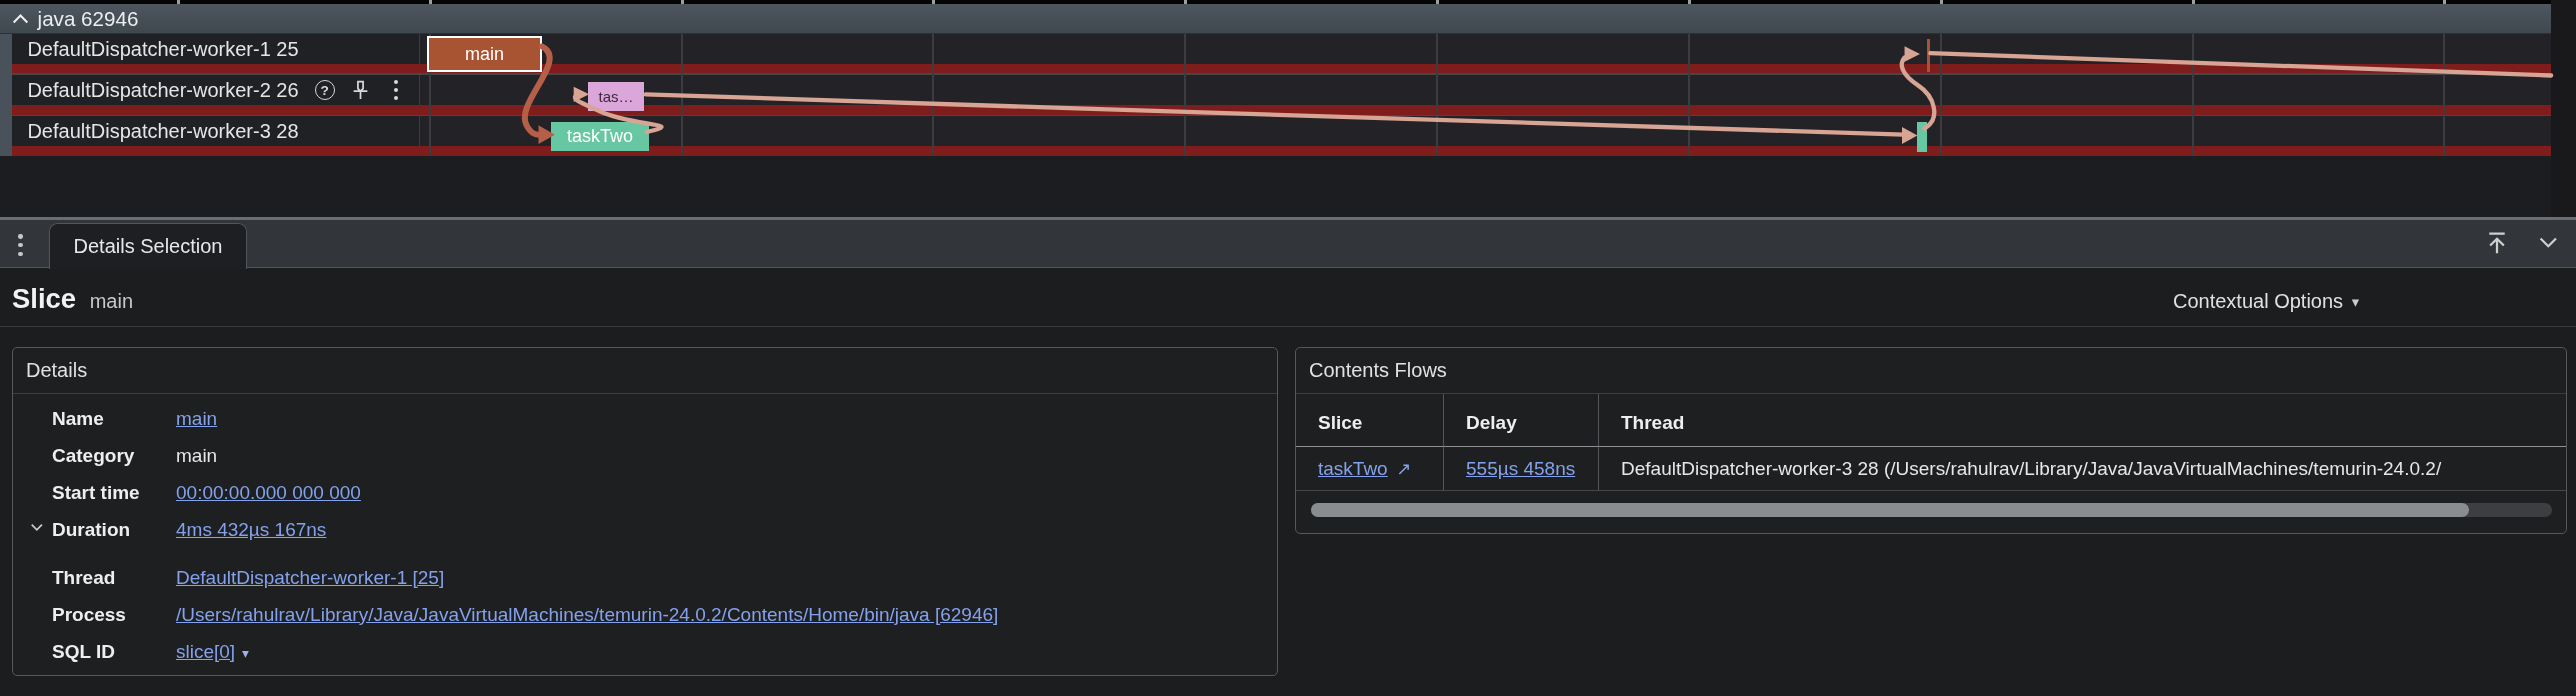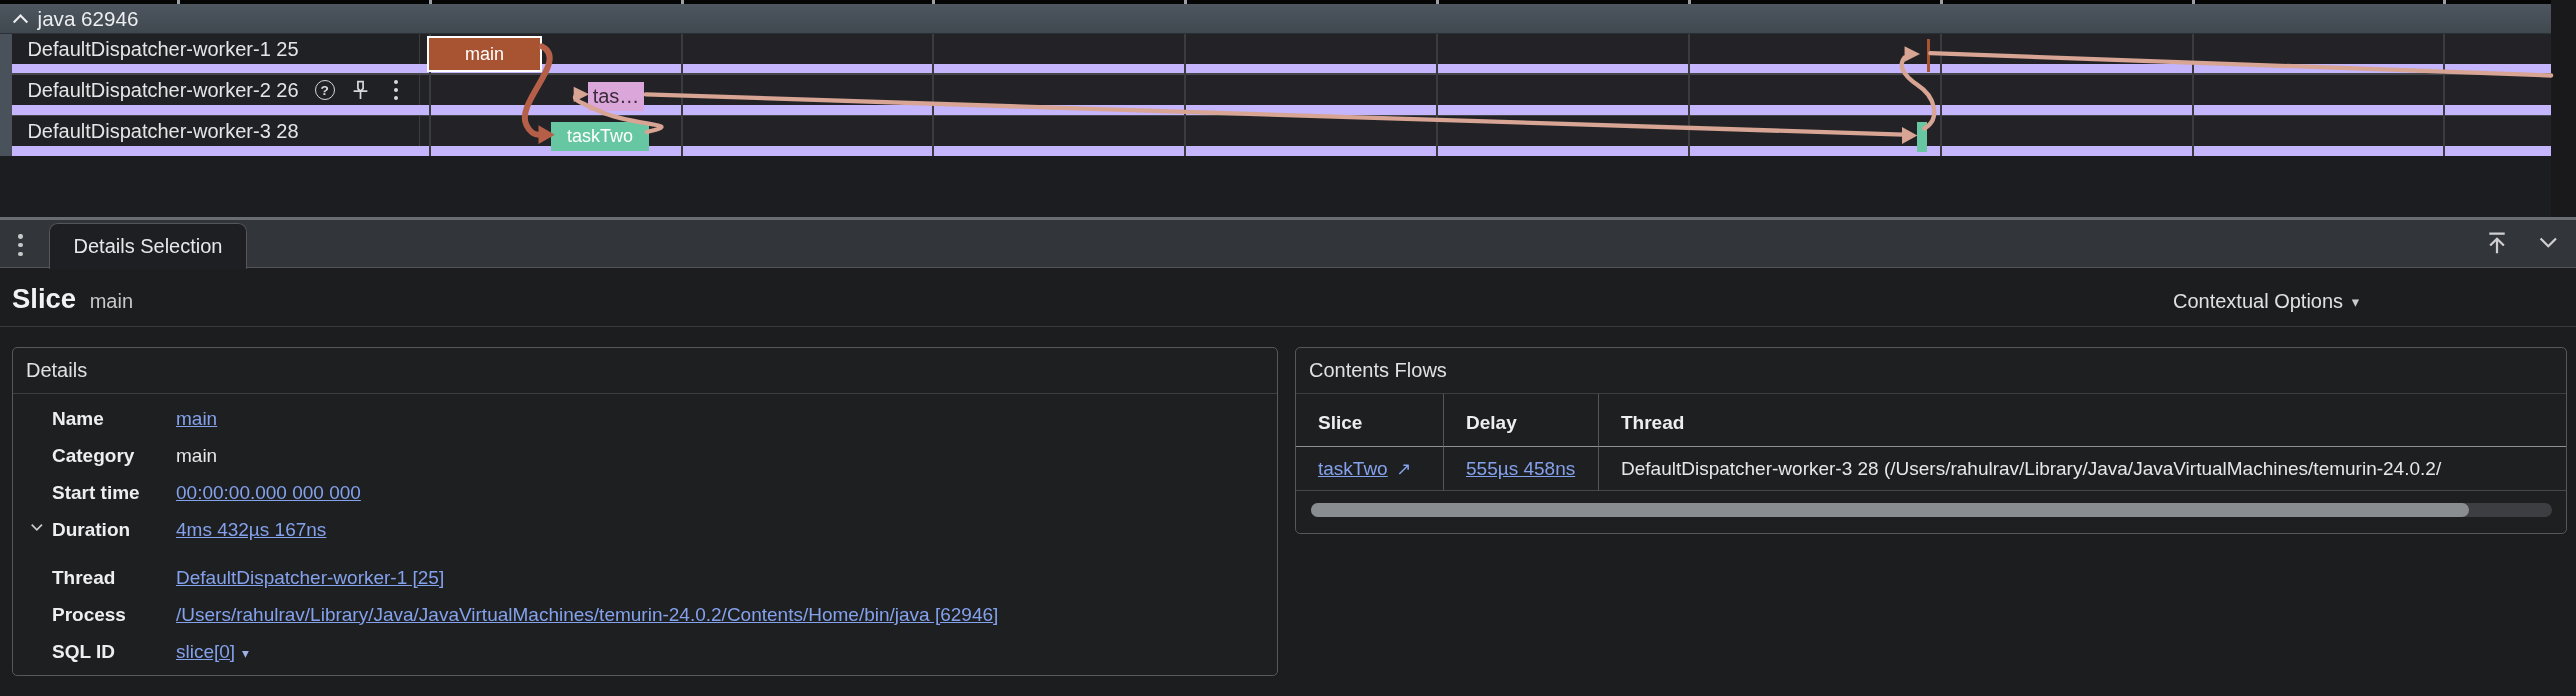--- a/index.html
+++ b/index.html
@@ -1,21 +1,21 @@
 <!DOCTYPE html>
 <html style="font-size:13.7px"><head>
 <meta charset="utf-8">
 <style>
   * { margin:0; padding:0; box-sizing:border-box; }
   html,body { width:2576px; height:696px; background:#1c1d1f; overflow:hidden;
               font-family:"Liberation Sans", sans-serif; }
   .app { position:relative; width:2576px; height:696px; background:#1c1d1f; }
 
   
-  .timeline { position:absolute; left:0; top:0; width:2576px; height:217px; background:#c4b5fd; }
+  .timeline { position:absolute; left:0; top:0; width:2576px; height:217px; background:#7f1d1d; }
   .axis { position:absolute; left:0; top:0; width:2551px; height:4.3px; background:#050505; }
   .tick { position:absolute; top:0; width:2.6px; height:4.3px; background:#9aa0a6; }
   .group-header { position:absolute; left:0; top:4.3px; width:2551px; height:30px;
       background:linear-gradient(#4e565f,#3f474f); border-bottom:1.7px solid #2c3136;
       display:flex; align-items:center; color:#eceef0; font-size:20.6px; }
   .group-caret { margin:0 8.6px 0 12px; display:flex; }
   .indent-strip { position:absolute; left:0; top:34px; width:12px; height:122px; background:#49525a; }
   .rows { position:absolute; left:12px; top:34px; width:2539px; height:122px; }
   .track-row { position:absolute; left:0; width:2539px; height:30px; display:flex; }
   .track-label { position:relative; width:408px; height:100%; background:#202124;
@@ -27,21 +27,21 @@
   .tbtn { display:flex; align-items:center; justify-content:center; width:22px; height:22px; color:#d6d8da; cursor:pointer; }
   .help-circle { width:20px; height:20px; border:1.7px solid #d6d8da; border-radius:50%;
       font-size:13.7px; font-weight:bold; display:flex; align-items:center; justify-content:center; }
   .kebab { display:flex; flex-direction:column; gap:3.4px; align-items:center; }
   .kebab i { width:4.3px; height:4.3px; border-radius:50%; background:#d6d8da; }
   .gridline { position:absolute; top:34px; width:1.7px; height:122px; background:#3a3c3f; }
   .below-tracks { position:absolute; left:0; top:156px; width:2551px; height:61px; background:#1c1d20; }
   .right-gutter { position:absolute; left:2551px; top:0; width:25px; height:217px; background:#19191b; }
 
   .slice { position:absolute; display:flex; align-items:center; justify-content:center;
-      font-size:20px; white-space:nowrap; overflow:hidden; cursor:pointer; z-index:4; }
+      font-size:15px; white-space:nowrap; overflow:hidden; cursor:pointer; z-index:4; }
   .slice-main { left:427px; top:36px; width:115px; height:36px; background:#a85432;
       border:2.6px solid #ffffff; color:#ffffff; font-size:18px; }
   .slice-taskone { left:588px; top:82px; width:56px; height:29px; background:#dba7da; color:#3b2b3b; }
   .slice-tasktwo { left:551px; top:122px; width:98px; height:29px; background:#68c7a3; color:#ffffff; font-size:18px; }
   .slice-tick-teal { left:1917px; top:122px; width:10.3px; height:30px; background:#68c7a3; }
   .slice-tick-brick { left:1927px; top:39px; width:3.4px; height:33px; background:#a85432; }
   .flows-svg { position:absolute; left:0; top:0; z-index:5; pointer-events:none; }
 
   
   .pane-divider { position:absolute; left:0; top:217px; width:2576px; height:2.6px; background:#6a6e72; }

